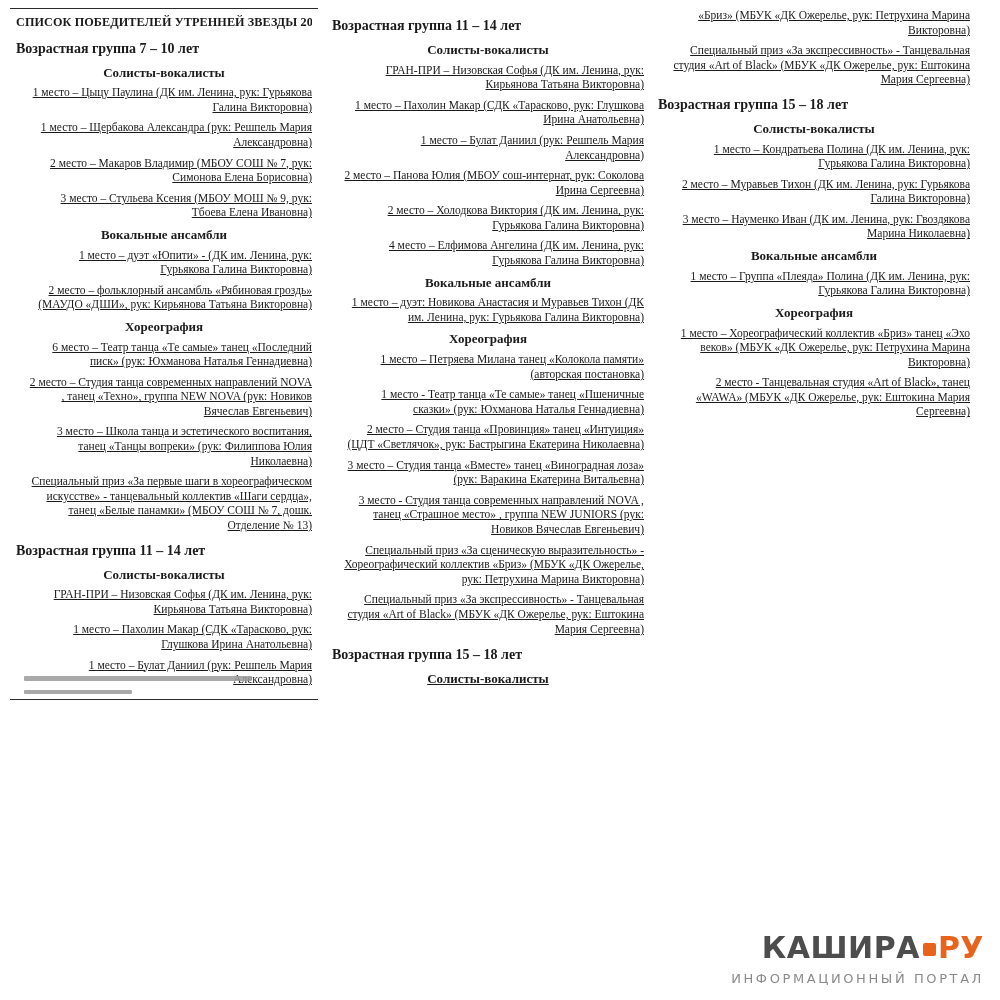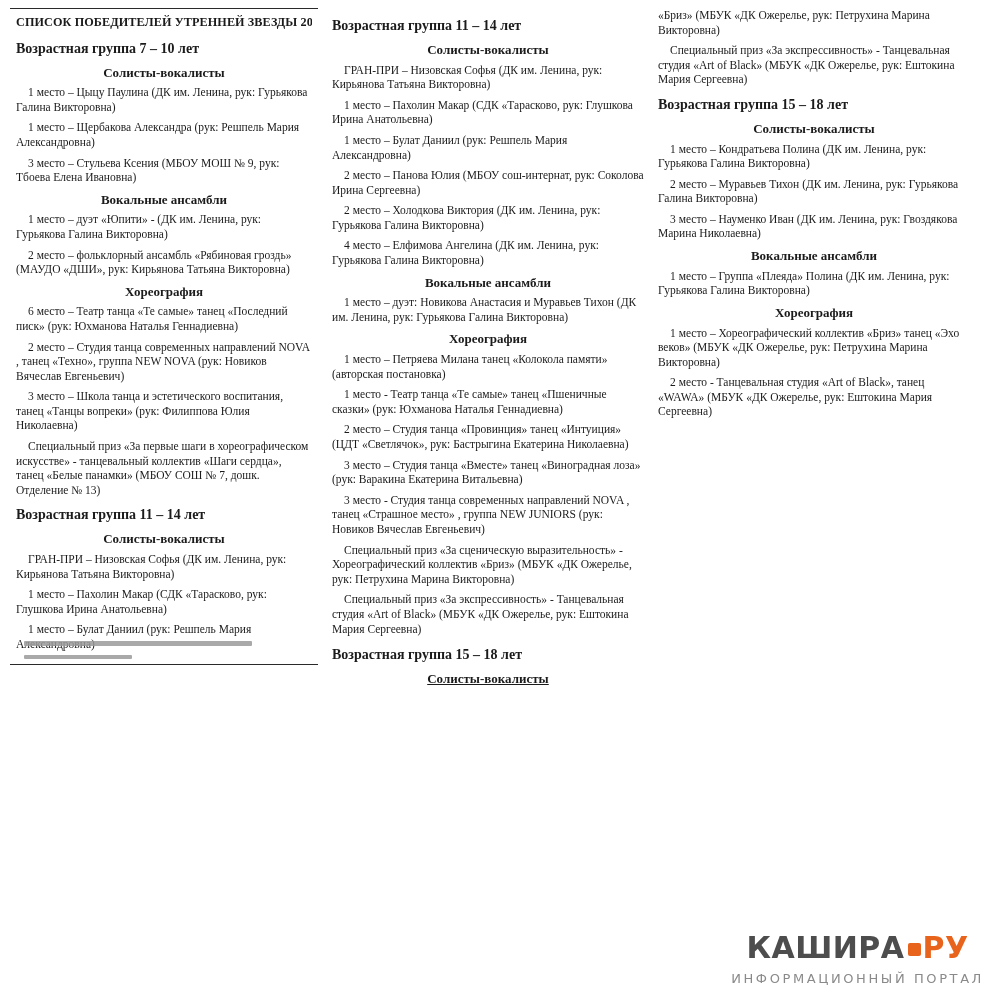--- a/index.html
+++ b/index.html
@@ -51,23 +51,24 @@
   .sub-head {
     font-weight: bold;
     text-align: center;
     font-size: 13px;
     margin: 7px 0 4px 0;
   }
   .sub-head.underline { text-decoration: underline; }
   .entry {
     margin: 0 0 6px 0;
     text-indent: 12px;
-    text-align: left;
+    text-align: right;
     font-size: 11.5px;
     line-height: 1.27;
+    text-decoration: underline;
   }
   .entry.noindent { text-indent: 0; }
   .spacer-top { margin-top: 10px; }
   
   .artifact {
     position: absolute;
     background: #9a9a9a;
     opacity: .85;
     border-radius: 1px;
   }
@@ -81,21 +82,20 @@
     text-align: right;
     user-select: none;
   }
   .logo-main {
     font-family: "DejaVu Sans", sans-serif;
     font-weight: bold;
     font-size: 30px;
     letter-spacing: .5px;
     color: #4d4d4d;
     line-height: 1;
-    text-align: center;
   }
   .logo-main .accent { color: #e8641c; }
   .logo-dot {
     display: inline-block;
     width: 13px; height: 13px;
     background: #e8641c;
     border-radius: 2px;
     margin: 0 2px 0 3px;
     vertical-align: 2px;
   }
@@ -113,20 +113,21 @@
 <div id="page">
   <div class="columns">
 
     <div class="col col1">
       <div class="doc-title">СПИСОК ПОБЕДИТЕЛЕЙ УТРЕННЕЙ ЗВЕЗДЫ 2025</div>
       <div id="col1-body">
           <div class="grp-head">Возрастная группа 7 – 10 лет</div>
           <div class="sub-head">Солисты-вокалисты</div>
           <div class="entry">1 место – Цыцу Паулина  (ДК им. Ленина, рук: Гурьякова Галина Викторовна)</div>
           <div class="entry">1 место – Щербакова Александра (рук: Решпель Мария Александровна)</div>
+          <div class="entry">2 место – Макаров Владимир (МБОУ СОШ № 7, рук: Симонова Елена Борисовна)</div>
           <div class="entry">3 место – Стульева Ксения (МБОУ МОШ № 9, рук: Тбоева Елена Ивановна)</div>
           <div class="sub-head">Вокальные ансамбли</div>
           <div class="entry">1 место – дуэт «Юпити» - (ДК им. Ленина, рук: Гурьякова Галина Викторовна)</div>
           <div class="entry">2 место – фольклорный ансамбль «Рябиновая гроздь» (МАУДО «ДШИ», рук: Кирьянова Татьяна Викторовна)</div>
           <div class="sub-head">Хореография</div>
           <div class="entry">6 место – Театр танца «Те самые» танец «Последний писк» (рук: Юхманова Наталья Геннадиевна)</div>
           <div class="entry">2 место – Студия танца современных направлений NOVA , танец «Техно», группа NEW NOVA (рук: Новиков Вячеслав Евгеньевич)</div>
           <div class="entry">3 место – Школа танца и эстетического воспитания, танец «Танцы вопреки» (рук: Филиппова Юлия Николаевна)</div>
           <div class="entry">Специальный приз «За первые шаги в хореографическом искусстве» - танцевальный коллектив «Шаги сердца», танец «Белые панамки» (МБОУ СОШ № 7, дошк. Отделение № 13)</div>
           <div class="grp-head">Возрастная группа 11 – 14 лет</div>

